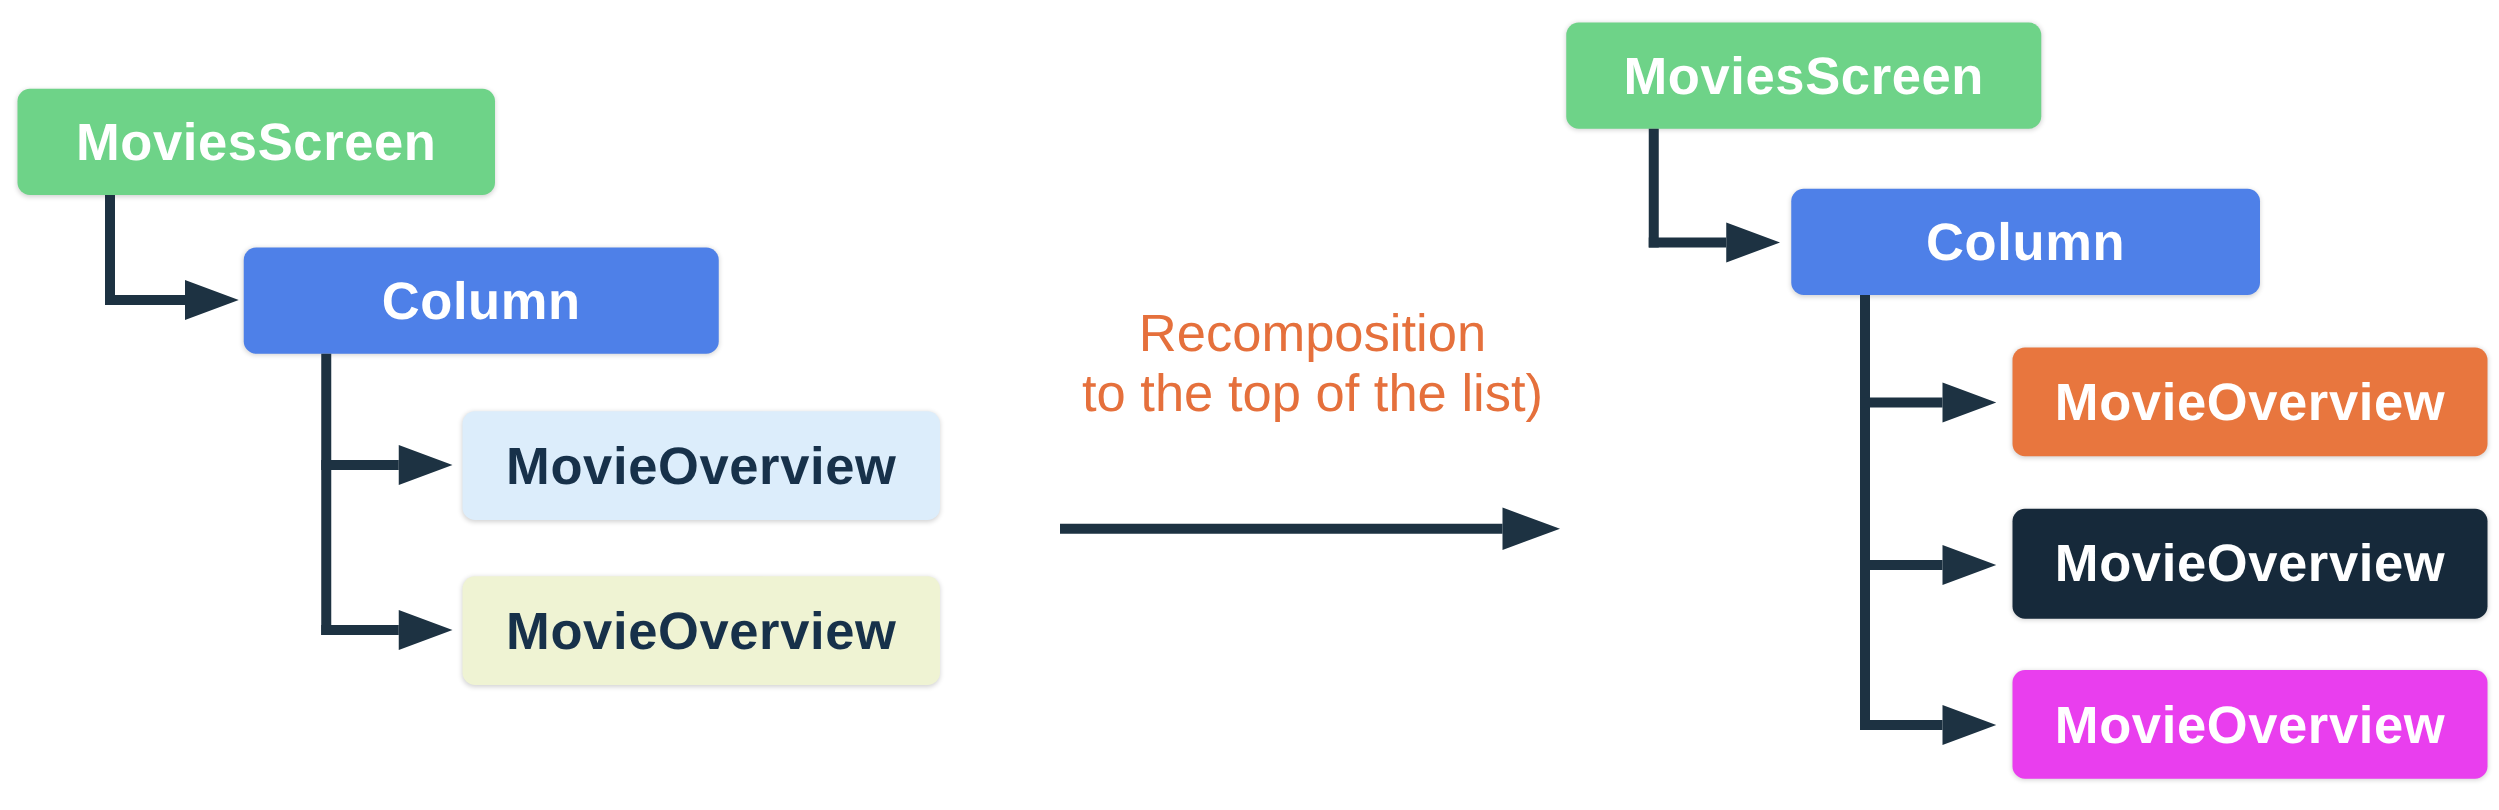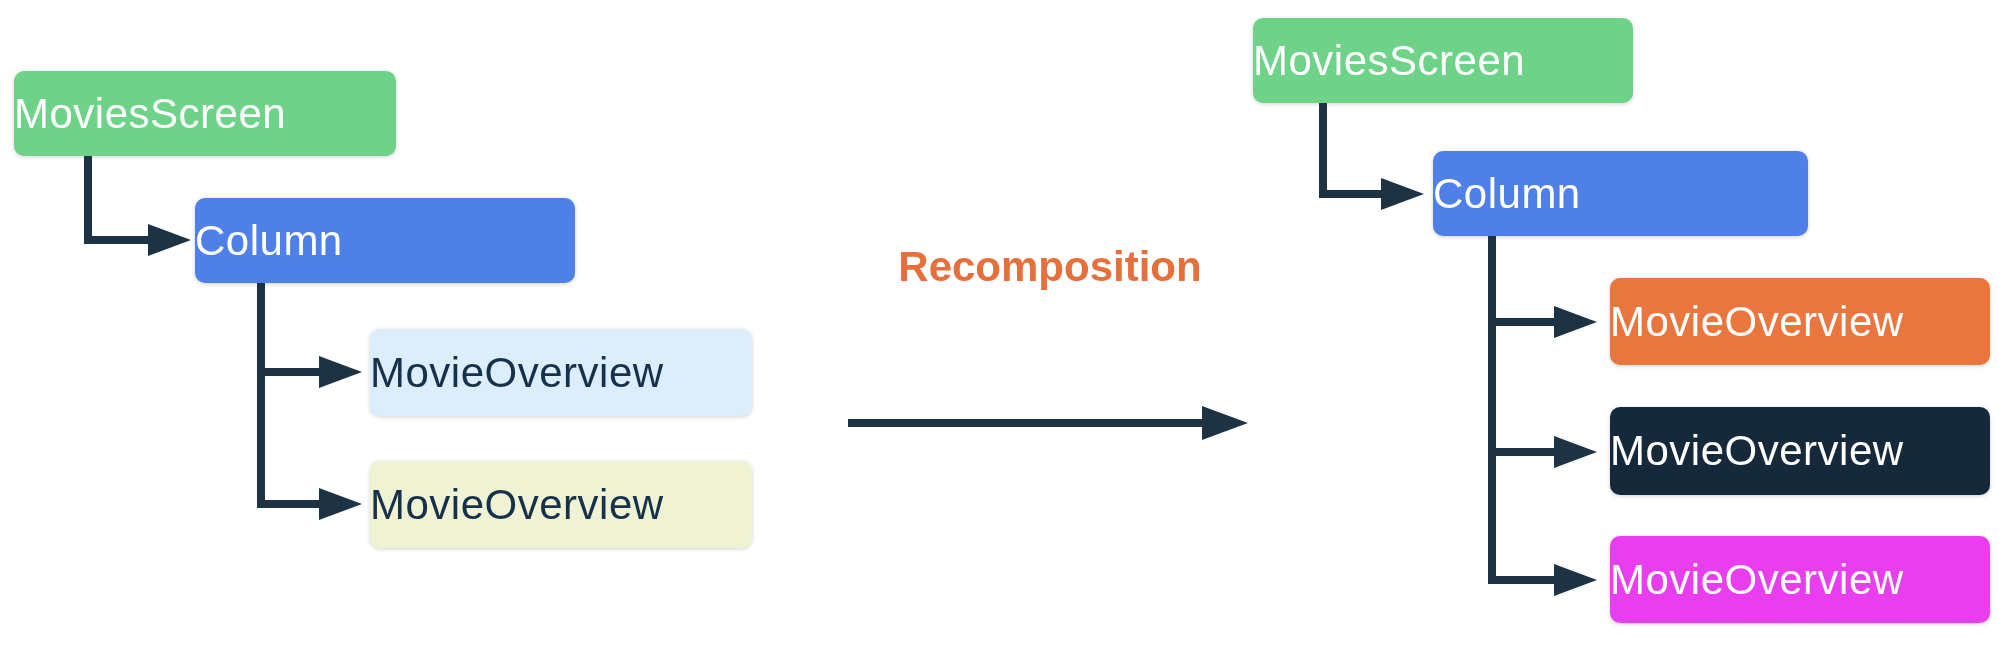--- a/index.html
+++ b/index.html
@@ -3,40 +3,40 @@
 <meta charset="utf-8">
 <style>
   html,body{margin:0;padding:0;background:#ffffff;}
   .canvas{
     position:relative;width:1999px;height:648px;background:#ffffff;
     font-family:"Liberation Sans",sans-serif;overflow:hidden;
     --connector:#1D3242;
   }
   .node{
     position:absolute;border-radius:10px;
-    display:flex;align-items:center;
-    font-size:42px;font-weight:400;letter-spacing:0.5px;
+    display:flex;align-items:center;justify-content:center;
+    font-size:42px;font-weight:700;letter-spacing:0.5px;
     box-shadow:0 1px 4px rgba(0,0,0,0.18);
     white-space:nowrap;
   }
   .bar{position:absolute;background:var(--connector);}
   .ah{
     position:absolute;width:0;height:0;
     border-top:16px solid transparent;
     border-bottom:16px solid transparent;
     border-left:43px solid var(--connector);
   }
   .ah-big{
     border-top-width:17px;
     border-bottom-width:17px;
     border-left-width:46px;
   }
   .caption{
     position:absolute;left:780px;top:243px;width:540px;
-    text-align:center;font-size:42px;line-height:48px;font-weight:700;
+    text-align:center;font-size:42px;line-height:48px;font-weight:400;
   }
 </style>
 </head>
 <body>
 
 <div class="canvas" style="--connector: #1D3242;">
 
   <div class="node" style="left: 14px; top: 71px; width: 382px; height: 85px; background-color: rgb(110, 211, 136); color: rgb(255, 255, 255);">
     <span>MoviesScreen</span>
   </div>
@@ -58,20 +58,21 @@
   <div class="node" style="left: 370px; top: 329px; width: 382px; height: 87px; background-color: rgb(220, 237, 251); color: rgb(23, 49, 74);">
     <span>MovieOverview</span>
   </div>
 
   <div class="node" style="left: 370px; top: 461px; width: 382px; height: 87px; background-color: rgb(239, 243, 211); color: rgb(23, 49, 74);">
     <span>MovieOverview</span>
   </div>
 
   <div class="caption" style="color: rgb(229, 112, 60);">
     <div>Recomposition</div>
+    <div>to the top of the list)</div>
   </div>
 
   <div class="bar" style="left:848px;top:419px;width:354px;height:8px"></div>
   <div class="ah ah-big" style="left:1202px;top:406px"></div>
 
   <div class="node" style="left: 1253px; top: 18px; width: 380px; height: 85px; background-color: rgb(110, 211, 136); color: rgb(255, 255, 255);">
     <span>MoviesScreen</span>
   </div>
 
   <div class="bar" style="left:1319px;top:103px;width:8px;height:95px"></div>

